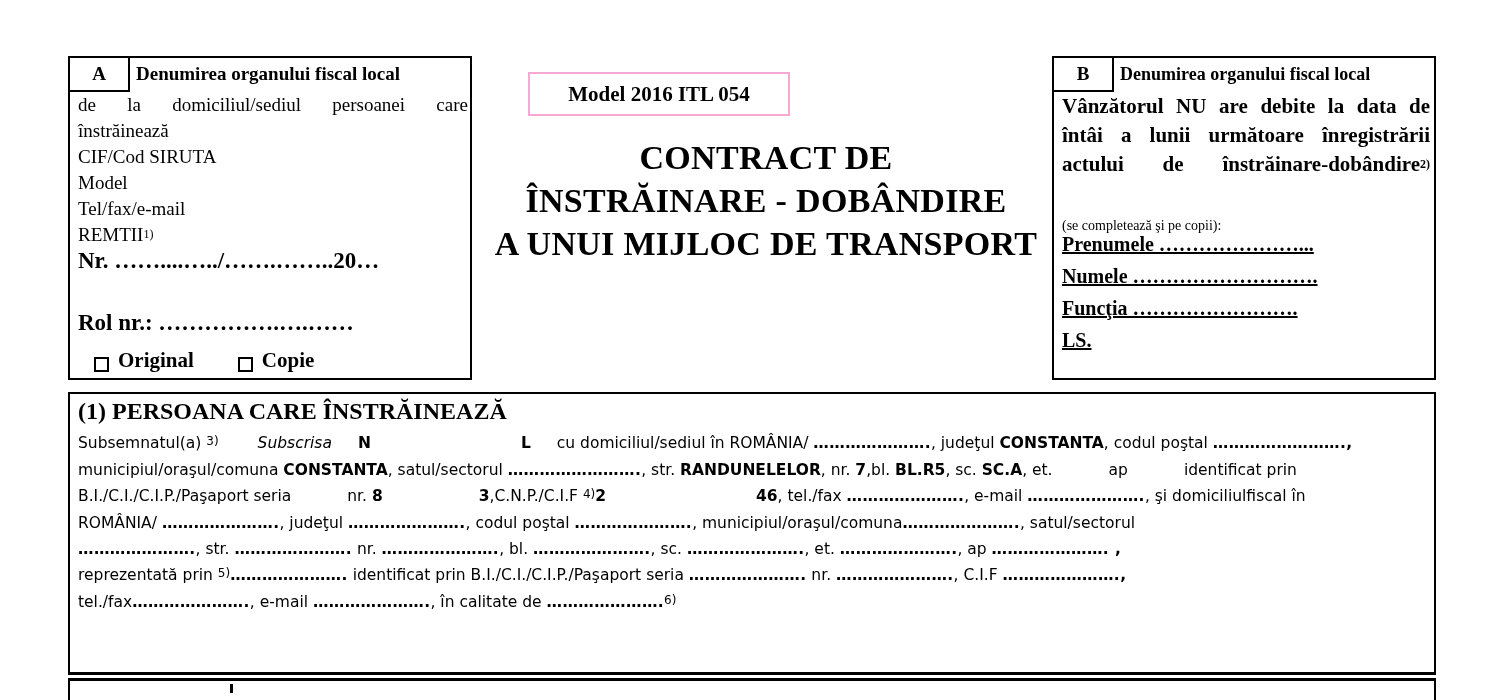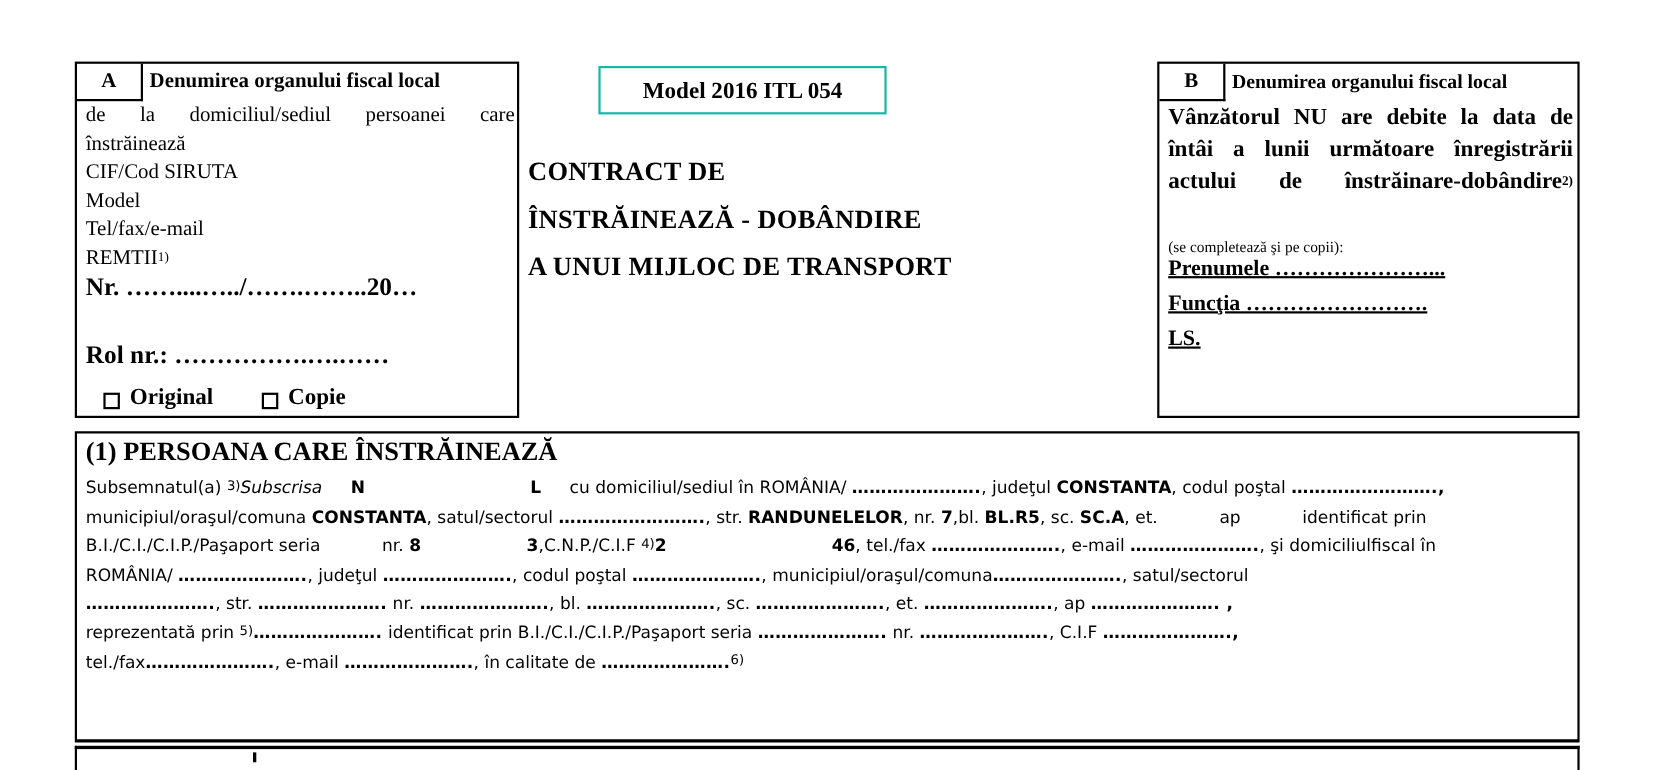--- a/index.html
+++ b/index.html
@@ -124,48 +124,48 @@
   .center-block {
     position: absolute;
     left: 412px;
     top: 0px;
     width: 572px;
     height: 324px;
   }
   .model-box {
     position: absolute;
     left: 48px;
-    top: 4px;
+    top: 16px;
     width: 262px;
     height: 44px;
-    border: 2px solid #14b8a6;
+    border: 2px solid #f9a8d4;
     box-sizing: border-box;
     display: flex;
     align-items: center;
     justify-content: center;
     font-weight: bold;
     font-size: 21px;
-    margin-left: 16px;
   }
   .anexa {
     position: absolute;
     left: 338px;
     top: 10px;
     width: 220px;
     font-weight: bold;
     font-size: 23px;
     white-space: nowrap;
   }
   .main-title {
     position: absolute;
     left: 0px;
     top: 80px;
     width: 572px;
-    font-weight: bold;
-    font-size: 24px;
+    text-align: center;
+    font-weight: bold;
+    font-size: 34px;
     line-height: 43px;
     letter-spacing: 0.3px;
   }
 
   
   .box-b {
     position: absolute;
     left: 984px;
     top: 0px;
     width: 384px;
@@ -236,21 +236,21 @@
     position: absolute;
     left: 8px;
     top: 36px;
     width: 1352px;
     font-family: "DejaVu Sans", "Liberation Sans", sans-serif;
     font-size: 15.5px;
     line-height: 26px;
   }
   .section-1-body .ln { white-space: nowrap; }
   .b { font-weight: bold; }
-  .it { font-style: italic; }
+  .it { font-style: italic; padding-left: 39px; }
   .sup { font-size: 12px; vertical-align: baseline; position: relative; top: -3px; }
   .dots { font-weight: bold; letter-spacing: 0.4px; }
   .gap-s { display: inline-block; width: 26px; }
   .gap-m { display: inline-block; width: 56px; }
   .gap-l { display: inline-block; width: 96px; }
   .gap-xl { display: inline-block; width: 150px; }
 
   
   .next-section-edge {
     position: absolute;
@@ -298,32 +298,33 @@
         <span class="chk-gap"></span>
         <span class="chk"></span>
         <span>Copie</span>
       </div>
     </div>
 
     <div class="center-block">
       <div class="model-box">Model 2016 ITL 054</div>
       <div class="main-title">
         <div>CONTRACT DE</div>
-        <div>ÎNSTRĂINEAZĂ - DOBÂNDIRE</div>
+        <div>ÎNSTRĂINARE - DOBÂNDIRE</div>
         <div>A UNUI MIJLOC DE TRANSPORT</div>
       </div>
     </div>
 
     <div class="box-b">
       <div class="tag-cell">B</div>
       <div class="box-b-title">Denumirea organului fiscal local</div>
       <div class="box-b-para ja"><span>Vânzătorul NU are debite la data de întâi a lunii următoare înregistrării actului de înstrăinare-dobândire</span><span class="sup">2)</span></div>
       <div class="box-b-sub">(se completează şi pe copii):</div>
       <div class="box-b-fields">
         <div>Prenumele …………………...</div>
+        <div>Numele ……………………….</div>
         <div>Funcţia …………………….</div>
         <div>LS.</div>
       </div>
     </div>
 
   </div>
 
   <div class="section-1">
     <div class="section-1-title">(1) PERSOANA CARE ÎNSTRĂINEAZĂ</div>
 

